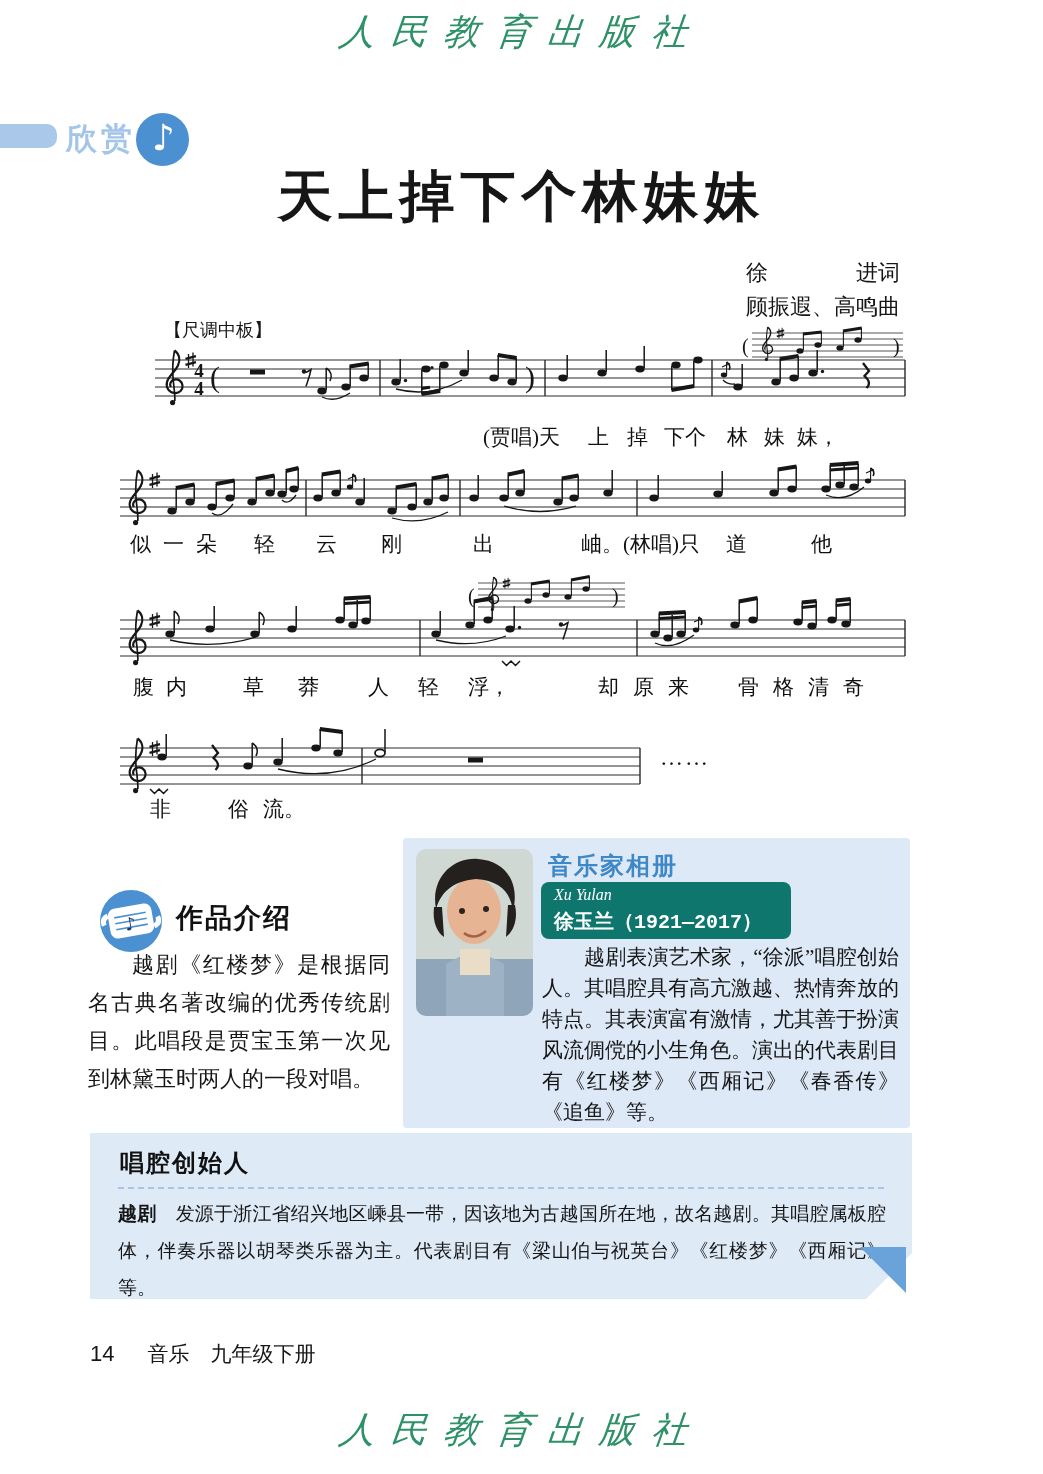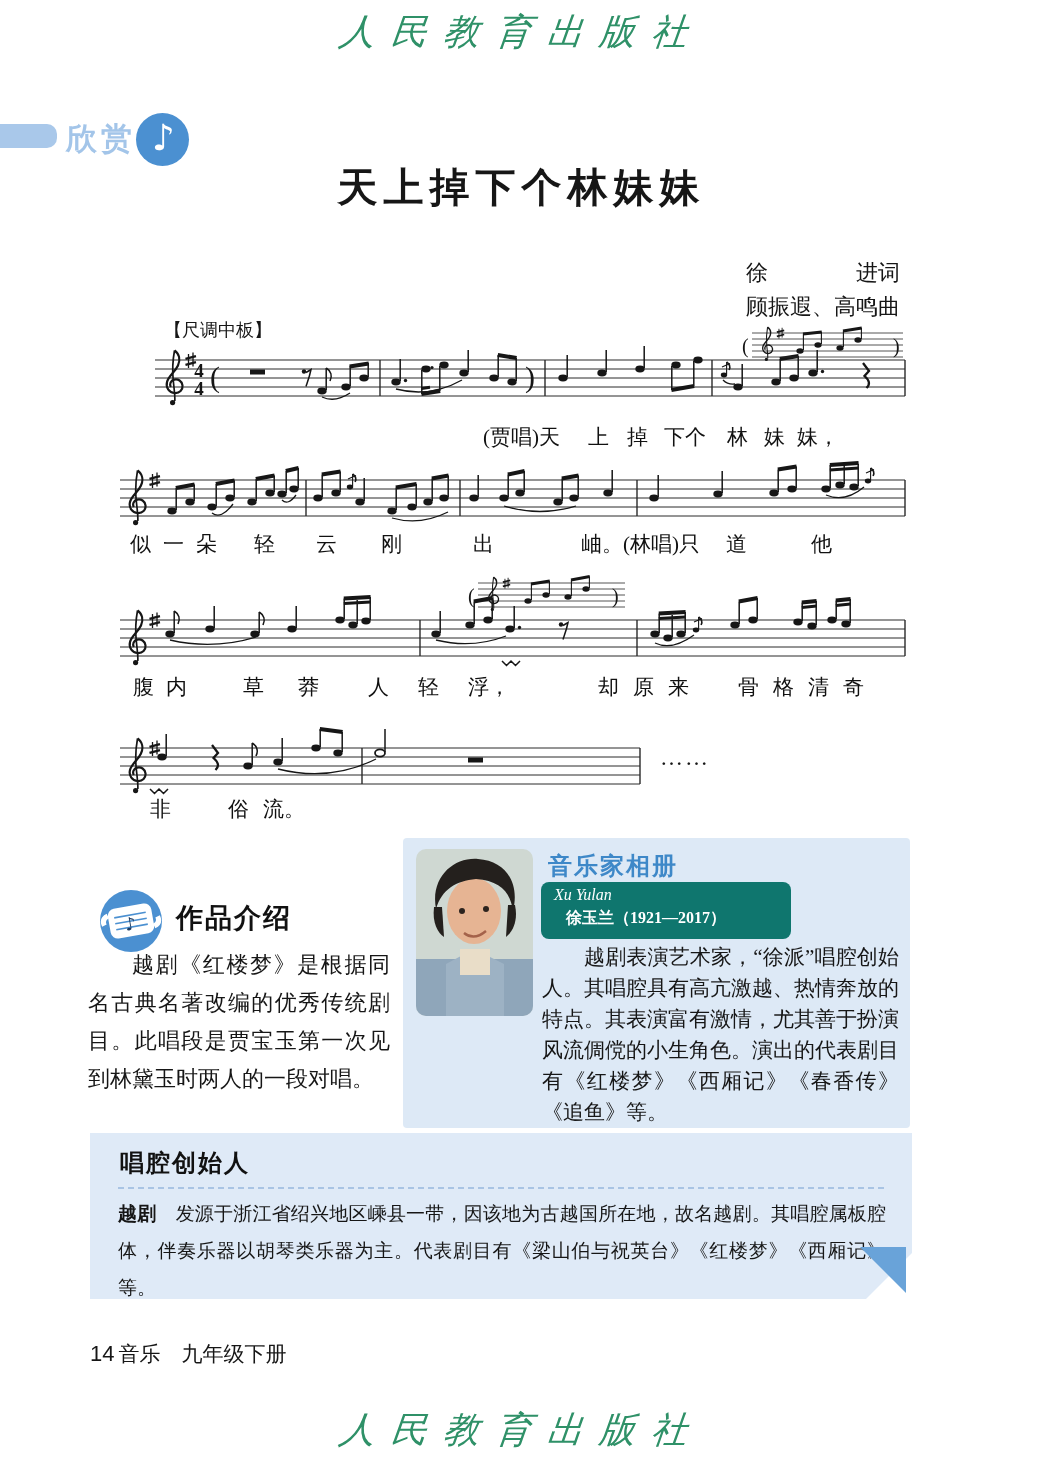--- a/index.html
+++ b/index.html
@@ -14,21 +14,21 @@
   
   .tab-pill{position:absolute;left:0;top:124px;width:57px;height:24px;background:#a9c8ea;
             border-radius:0 10px 10px 0;}
   .tab-label{position:absolute;left:66px;top:118px;font-family:"Liberation Sans",sans-serif;
              font-weight:bold;font-size:31px;color:#a3c5e9;letter-spacing:4px;}
   .tab-circle{position:absolute;left:136px;top:113px;width:53px;height:53px;border-radius:50%;
               background:#4b90d1;display:flex;align-items:center;justify-content:center;}
   .tab-circle span{color:#fff;font-size:36px;font-family:"DejaVu Sans",sans-serif;transform:translate(1px,-2px);}
   
   .song-title{position:absolute;left:0;top:160px;width:100%;text-align:center;
-              font-size:40px;font-weight:600;letter-spacing:6px;}
+              font-size:55px;font-weight:600;letter-spacing:6px;}
   .song-subtitle{position:absolute;left:0;top:222px;width:100%;text-align:center;
                  font-size:21px;letter-spacing:2px;}
   .credits{position:absolute;right:143px;top:256px;text-align:right;font-size:22px;line-height:34px;}
   .tempo-label{position:absolute;left:164px;top:318px;font-size:18px;}
   
   .notation{position:absolute;left:0;top:325px;}
   .stf{stroke:#2a2a2a;stroke-width:1;}
   .stfc{stroke:#2a2a2a;stroke-width:.8;}
   .bar{stroke:#2a2a2a;stroke-width:1.4;}
   .nh{fill:#161616;}
@@ -54,37 +54,37 @@
   
   .musician-card{position:absolute;left:403px;top:838px;width:507px;height:290px;
                  background:#dde9f6;border-radius:4px;}
   .musician-photo{position:absolute;left:13px;top:11px;width:117px;height:167px;border-radius:10px;
                   overflow:hidden;}
   .album-heading{position:absolute;left:145px;top:12px;font-family:"Liberation Sans",sans-serif;
                  font-weight:bold;font-size:24px;color:#3e88c8;letter-spacing:2px;}
   .name-bar{position:absolute;left:138px;top:44px;width:250px;height:57px;background:#0f766e;
             border-radius:8px;color:#fff;text-align:right;}
   .name-en{position:absolute;left:13px;top:4px;font-style:italic;font-size:16px;}
-  .name-zh{position:absolute;left:25px;top:26px;font-family:Liberation Serif, serif;
-           font-weight:bold;font-size:16px;}
+  .name-zh{position:absolute;left:13px;top:26px;font-family:Liberation Mono, monospace;
+           font-weight:bold;font-size:20px;}
   .bio{position:absolute;left:139px;top:104px;width:357px;font-size:21px;line-height:31px;
        text-align:justify;text-indent:2em;}
   
   .music-card{position:absolute;left:90px;top:1133px;width:822px;height:166px;background:#dfeaf7;}
   .music-card-heading{position:absolute;left:30px;top:14px;font-family:"Liberation Sans",sans-serif;
                       font-weight:bold;font-size:24px;color:#111;letter-spacing:2px;}
   .music-card-sep{position:absolute;left:28px;top:54px;width:766px;border-top:2px dashed #a9c4e4;}
   .music-card-body{position:absolute;left:28px;top:62px;width:768px;font-size:19px;line-height:37px;
                    text-align:justify;}
   .music-card-body b{font-family:"Liberation Sans",sans-serif;font-size:19px;}
   .fold{position:absolute;right:0;bottom:0;}
   
   .footer{position:absolute;left:90px;top:1340px;display:flex;align-items:baseline;gap:4px;}
   .page-number{font-family:"Liberation Sans",sans-serif;font-size:22px;}
-  .book-label{font-size:21px;}
+  .book-label{font-size:21px;margin-left:29px;}
 </style>
 </head>
 <body>
 
 <div class="page">
 
   <div class="brand top">人民教育出版社</div>
 
   <div class="tab-pill"></div>
   <div class="tab-label">欣赏</div>

